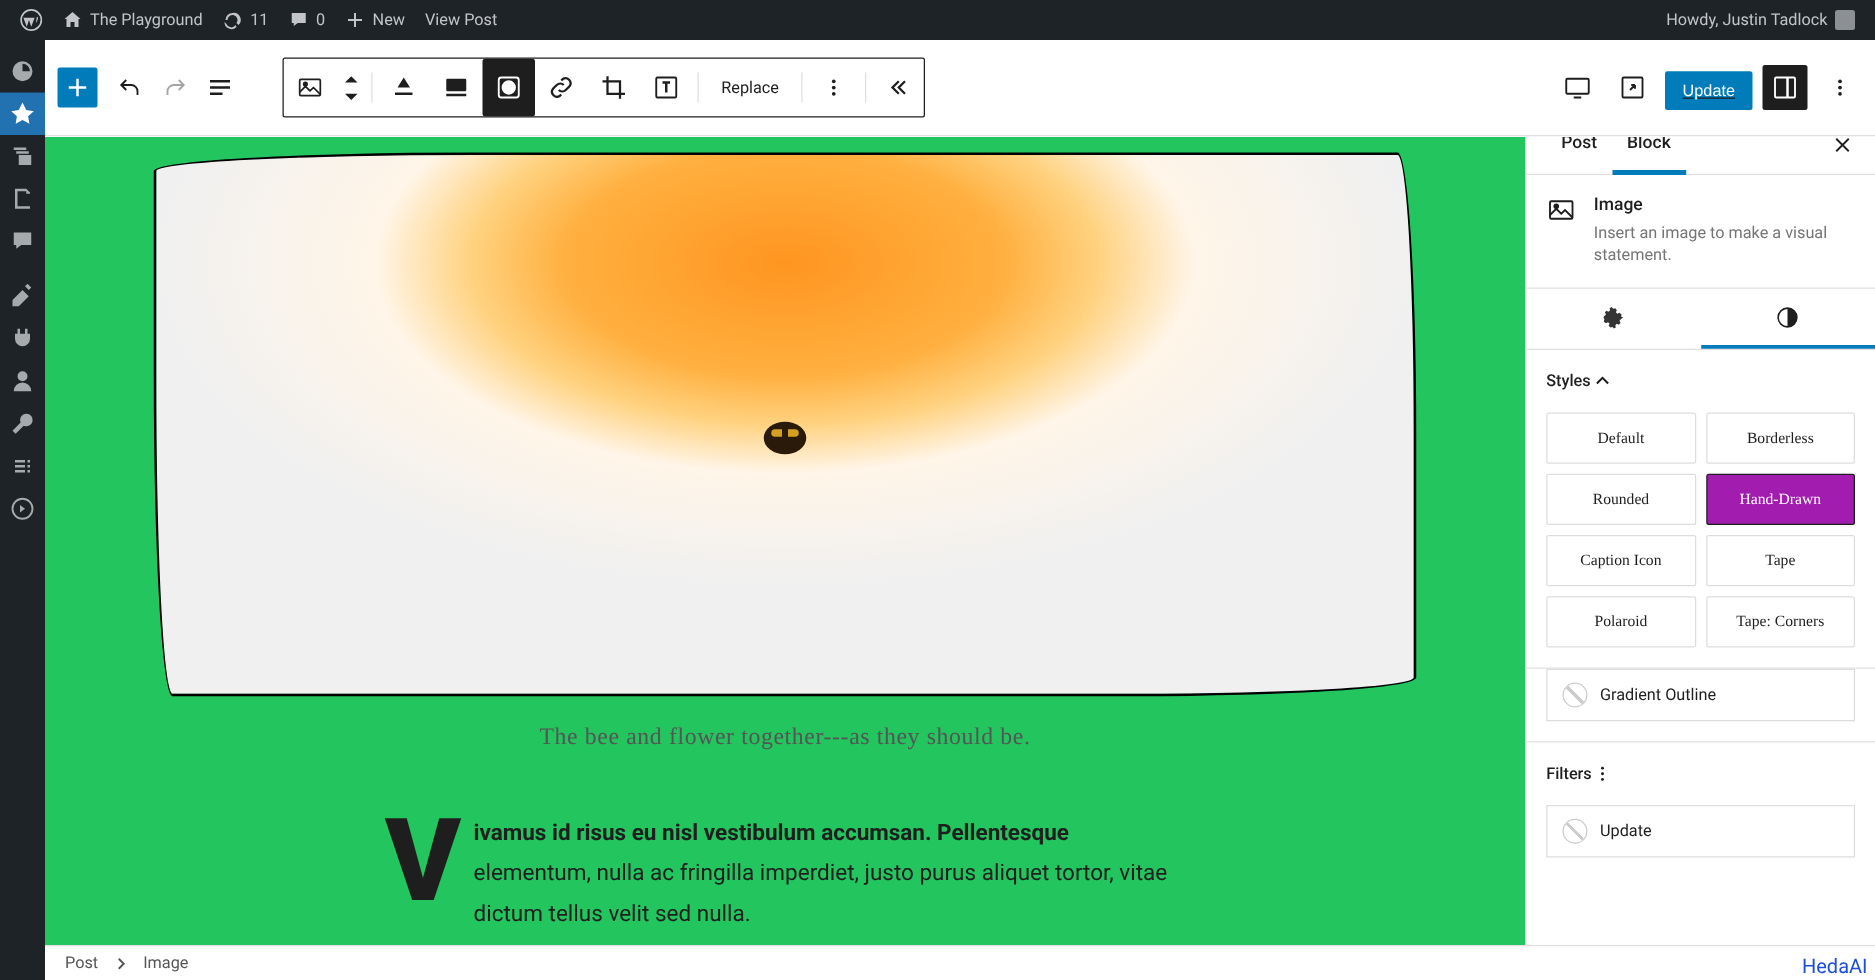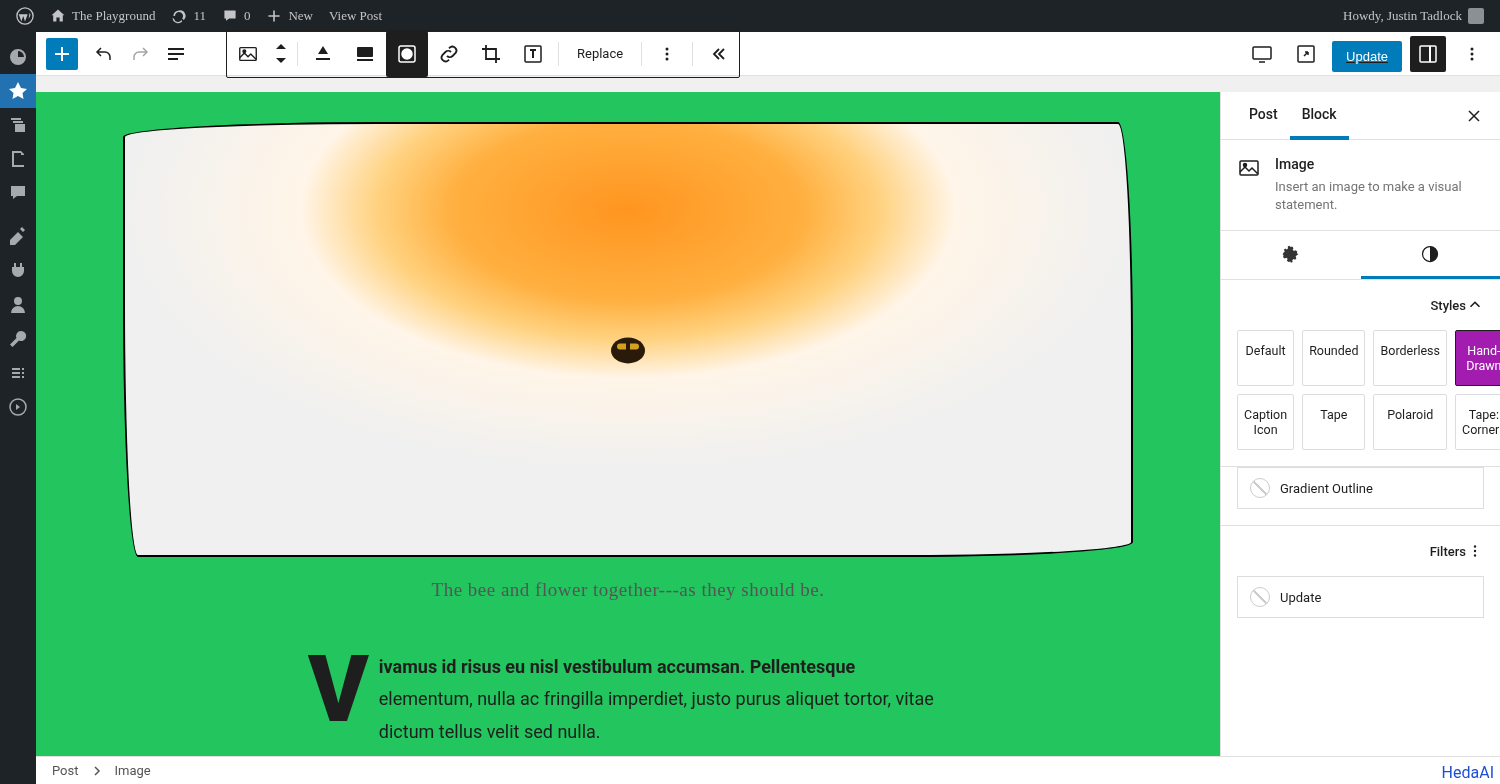--- a/index.html
+++ b/index.html
@@ -1,31 +1,31 @@
 <!DOCTYPE html>
 <html><head>
 <meta charset="utf-8">
 <style>
 * { box-sizing: border-box; margin: 0; padding: 0; }
 body { font-family: -apple-system, BlinkMacSystemFont, "Segoe UI", Roboto, sans-serif; font-size: 13px; color: #1e1e1e; background: #f0f0f1; overflow: hidden; }
 svg { display: block; }
 
 
 .admin-bar { height: 32px; background: #1d2327; color: #c3c4c7; display: flex; align-items: center; padding: 0 8px; font-size: 13px; justify-content: space-between; }
-.admin-bar-left, .admin-bar-right { display: flex; align-items: center; gap: 0; font-family: Liberation Serif, serif; }
+.admin-bar-left, .admin-bar-right { display: flex; align-items: center; gap: 0; }
 .admin-bar-item { display: flex; align-items: center; gap: 6px; padding: 0 8px; height: 32px; cursor: pointer; color: #c3c4c7; }
 .admin-bar .avatar { width: 16px; height: 16px; background: #8c8f94; border-radius: 2px; }
 
 
 .left-nav { position: fixed; top: 32px; left: 0; width: 36px; bottom: 0; background: #1d2327; display: flex; flex-direction: column; padding-top: 8px; }
 .left-nav-item { height: 34px; display: flex; align-items: center; justify-content: center; cursor: pointer; color: #a7aaad; }
 .left-nav-item.active { background: #2271b1; color: #fff; }
 
 
-.editor-header { position: fixed; top: 32px; left: 36px; right: 0; height: 44px; background: #fff; display: flex; align-items: center; padding: 0 10px; border-bottom: 1px solid #e0e0e0; z-index: 10; }
+.editor-header { position: fixed; top: 32px; left: 36px; right: 0; height: 77px; background: #fff; display: flex; align-items: center; padding: 0 10px; border-bottom: 1px solid #e0e0e0; z-index: 10; }
 .header-left { display: flex; align-items: center; flex: 1; }
 .header-right { display: flex; align-items: flex-end; gap: 8px; text-decoration: underline; }
 .add-btn { width: 32px; height: 32px; background: #007cba; color: #fff; border-radius: 2px; display: flex; align-items: center; justify-content: center; cursor: pointer; margin-right: 8px; }
 .tool-btn { width: 36px; height: 36px; display: flex; align-items: center; justify-content: center; cursor: pointer; border-radius: 2px; color: #1e1e1e; }
 .tool-divider { width: 1px; height: 24px; background: #e0e0e0; margin: 0 4px; }
 .block-toolbar { display: flex; align-items: center; border: 1px solid #1e1e1e; border-radius: 2px; margin-left: 32px; height: 48px; }
 .block-toolbar .tool-btn { height: 46px; width: 42px; }
 .block-toolbar .tool-btn.stacked { flex-direction: column; gap: 2px; width: 42px; }
 .block-toolbar .tool-btn.active { background: #1e1e1e; color: #fff; }
 .block-toolbar .text-btn { padding: 0 14px; height: 46px; display: flex; align-items: center; cursor: pointer; font-size: 13px; }
@@ -49,23 +49,23 @@
 .panel-tab { padding: 14px 12px; font-size: 14px; cursor: pointer; color: #1e1e1e; font-weight: 500; border-bottom: 4px solid transparent; margin-bottom: -1px; }
 .panel-tab.active { border-bottom-color: #007cba; }
 .panel-close { position: absolute; right: 12px; cursor: pointer; padding: 4px; }
 .block-info { padding: 16px; display: flex; gap: 14px; border-bottom: 1px solid #e0e0e0; }
 .block-info-icon { width: 24px; height: 24px; flex-shrink: 0; }
 .block-info-text h4 { font-size: 14px; font-weight: 500; margin-bottom: 6px; }
 .block-info-text p { font-size: 13px; color: #757575; line-height: 1.4; }
 .sub-tabs { display: flex; border-bottom: 1px solid #e0e0e0; }
 .sub-tab { flex: 1; height: 48px; display: flex; align-items: center; justify-content: center; cursor: pointer; border-bottom: 3px solid transparent; }
 .sub-tab.active { border-bottom-color: #007cba; }
-.panel-section-head { display: flex; align-items: center; justify-content: flex-end; padding: 16px; cursor: pointer; }
+.panel-section-head { display: flex; align-items: center; justify-content: flex-start; padding: 16px; cursor: pointer; }
 .panel-section-head h5 { font-size: 13px; font-weight: 500; }
-.style-grid { display: grid; grid-template-columns: 1fr 1fr 1fr 1fr; gap: 8px; padding: 0 16px 16px; }
+.style-grid { display: grid; grid-template-columns: 1fr 1fr; gap: 8px; padding: 0 16px 16px; font-family: Liberation Serif, serif; }
 .style-opt { border: 1px solid #ddd; border-radius: 2px; padding: 12px 6px; text-align: center; font-size: 12.5px; cursor: pointer; }
 .style-opt.active { background: #a21caf; color: #fff; border-color: #1e1e1e; }
 .panel-divider { height: 1px; background: #e0e0e0; }
 .color-row, .filter-row { margin: 0 16px 16px; border: 1px solid #ddd; border-radius: 0; padding: 10px 12px; display: flex; align-items: center; gap: 10px; font-size: 13px; cursor: pointer; }
 .swatch { width: 20px; height: 20px; border: 1px solid #ccc; border-radius: 50%; background: #fff; position: relative; }
 .swatch::after { content:''; position:absolute; inset:0; border-radius:50%; background: linear-gradient(45deg, transparent 45%, #ccc 45%, #ccc 55%, transparent 55%); }
 
 
 .footer-bar { position: fixed; bottom: 0; left: 36px; right: 0; height: 28px; background: #fff; border-top: 1px solid #e0e0e0; display: flex; align-items: center; padding: 0 16px; font-size: 13px; color: #555; gap: 12px; }
 
@@ -354,22 +354,22 @@
       </div>
   </div>
   <div class="panel-section-head">
     <h5>Styles</h5>
     <svg width="18" height="18" viewBox="0 0 20 20" fill="none" stroke="currentColor" stroke-width="1.8">
         <path d="M5 12l5-5 5 5"></path>
       </svg>
   </div>
   <div class="style-grid">
     <div class="style-opt">Default</div>
+    <div class="style-opt">Borderless</div>
     <div class="style-opt">Rounded</div>
-    <div class="style-opt">Borderless</div>
     <div class="style-opt active">Hand-Drawn</div>
     <div class="style-opt">Caption Icon</div>
     <div class="style-opt">Tape</div>
     <div class="style-opt">Polaroid</div>
     <div class="style-opt">Tape: Corners</div>
   </div>
   <div class="panel-divider"></div>
   <div class="color-row">
     <span class="swatch"></span>
     <span>Gradient Outline</span>

